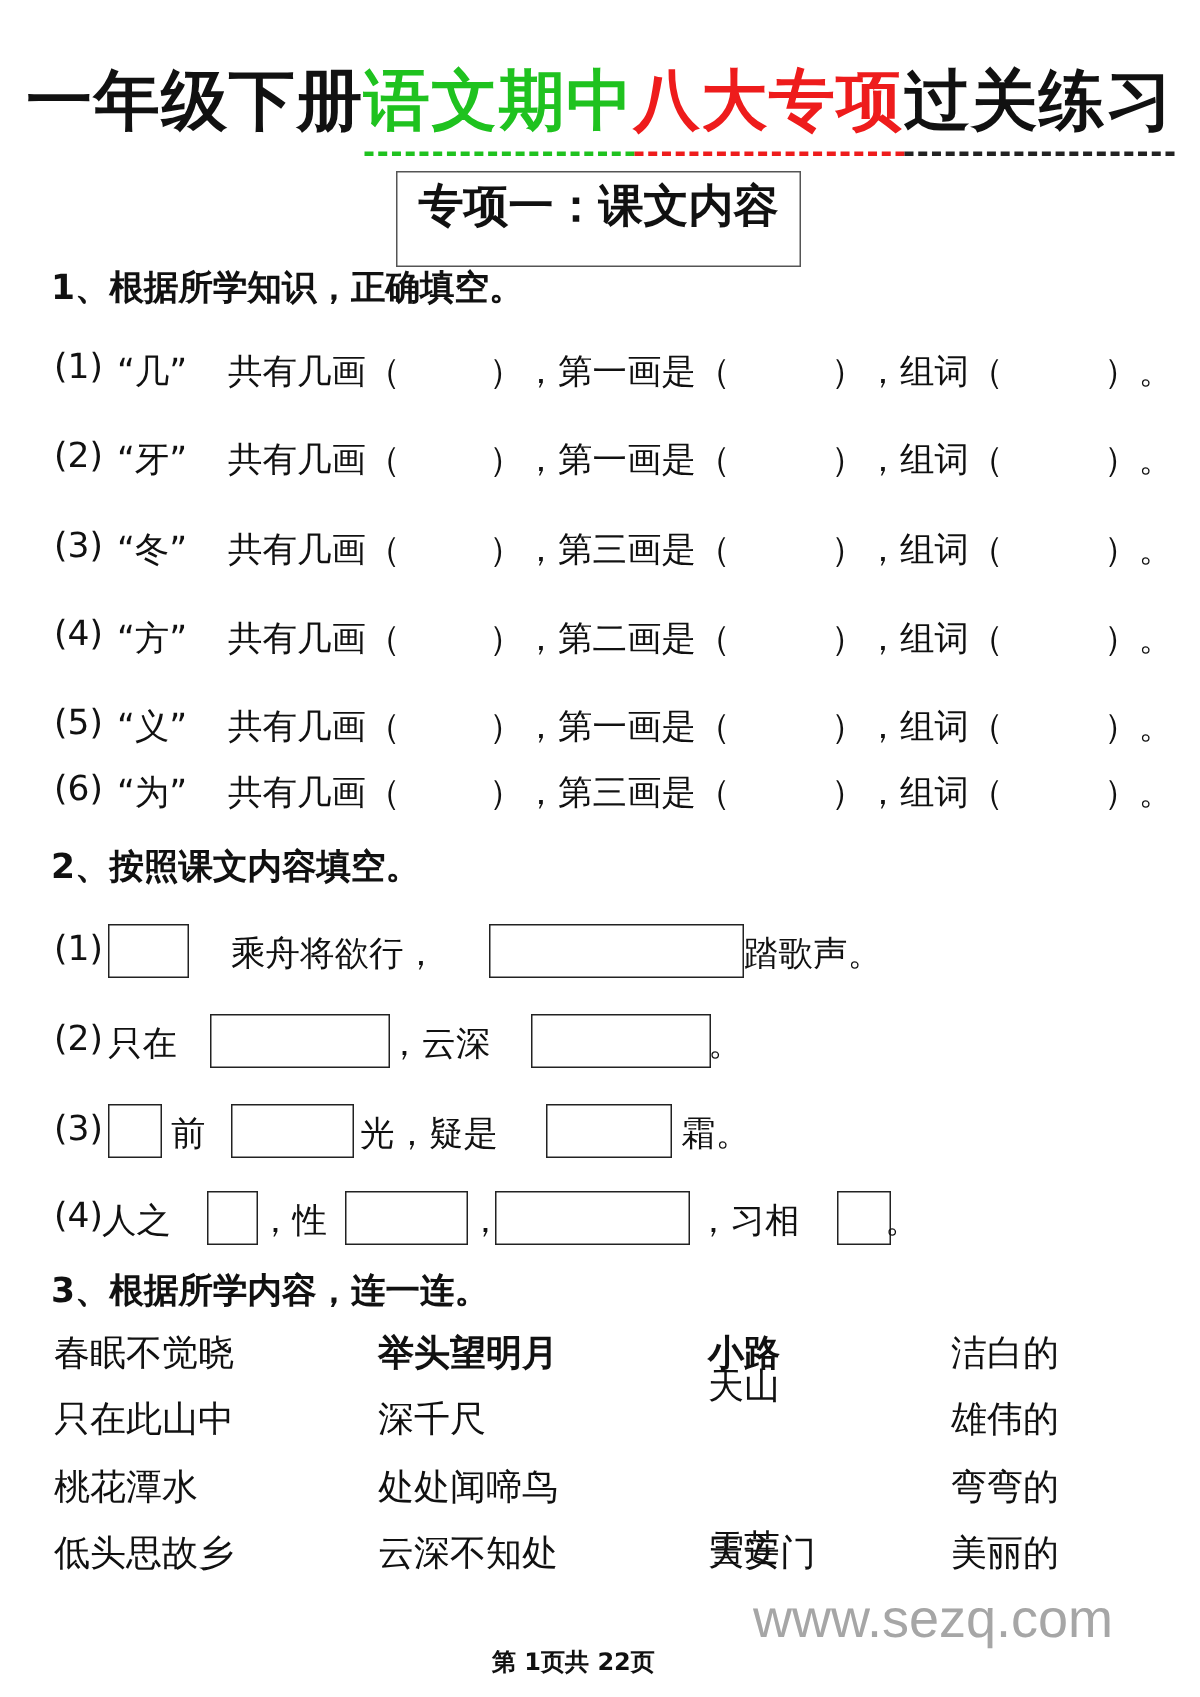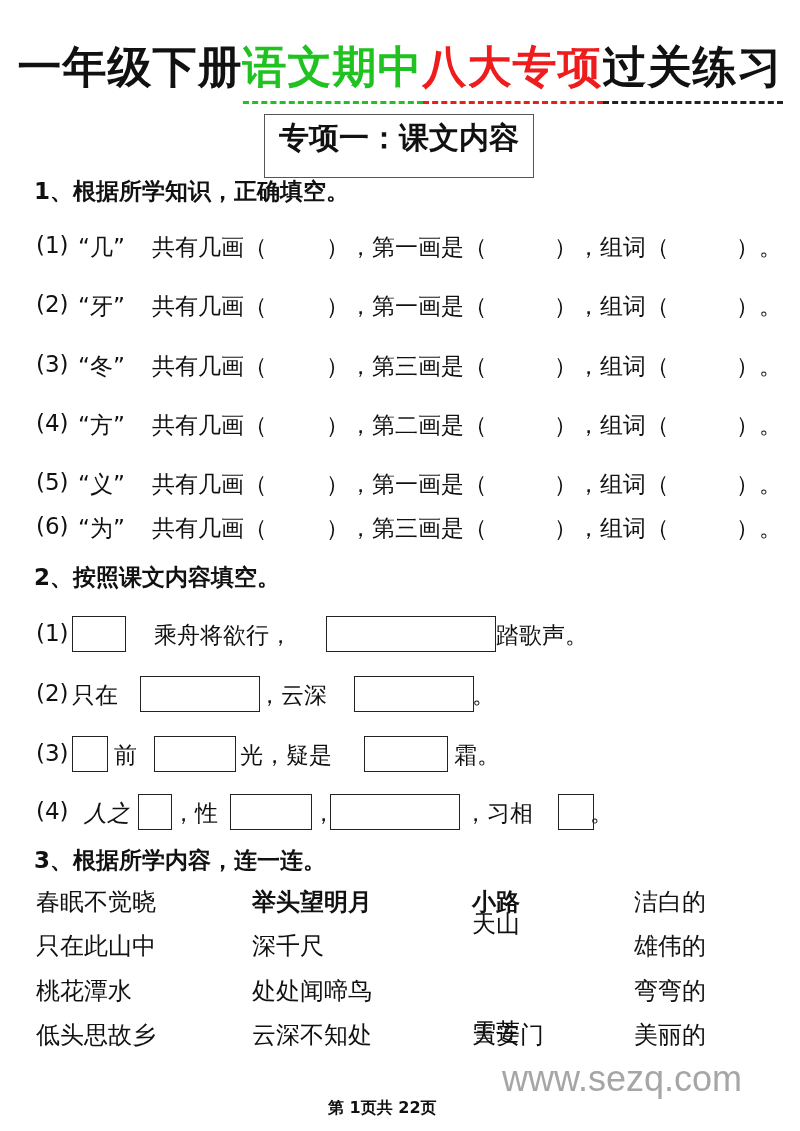--- a/index.html
+++ b/index.html
@@ -134,21 +134,21 @@
   <div class="blank-box" style="left:36px; width:36px;"></div>
   <span class="seg" style="left:78px;">前</span>
   <div class="blank-box" style="left:118px; width:82px;"></div>
   <span class="seg" style="left:204px;">光，疑是</span>
   <div class="blank-box" style="left:328px; width:84px;"></div>
   <span class="seg" style="left:418px;">霜。</span>
 </div>
 
 <div class="q2-row" style="top:794px;">
   <span class="seg" style="left:0;">(4)</span>
-  <span class="seg" style="left:48px;font-style:italic;">人之</span>
+  <span class="seg" style="left:32px;">人之</span>
   <div class="blank-box" style="left:102px; width:34px;"></div>
   <span class="seg" style="left:136px;">，性</span>
   <div class="blank-box" style="left:194px; width:82px;"></div>
   <span class="seg" style="left:276px;">，</span>
   <div class="blank-box" style="left:294px; width:130px;"></div>
   <span class="seg" style="left:428px;">，习相</span>
   <div class="blank-box" style="left:522px; width:36px;"></div>
   <span class="seg" style="left:554px;">。</span>
 </div>
 

